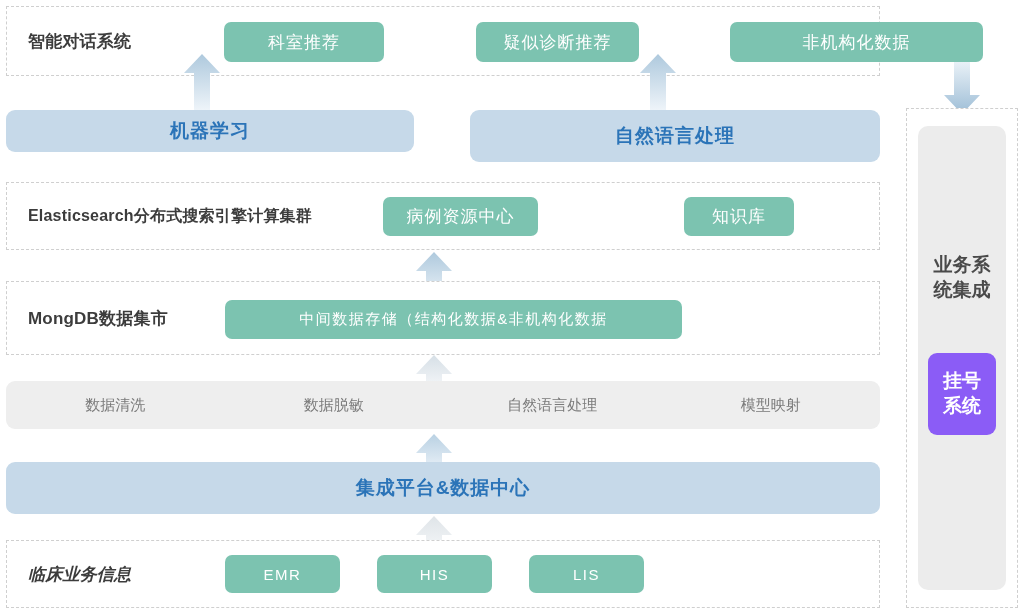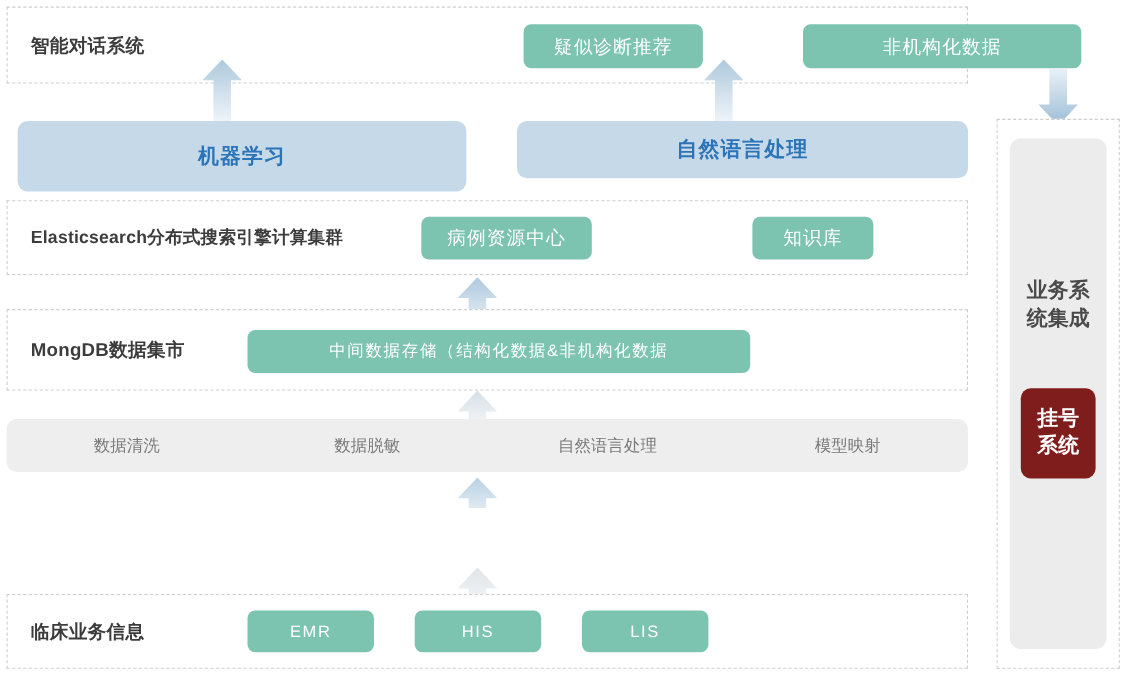--- a/index.html
+++ b/index.html
@@ -93,21 +93,21 @@
   }
   .right-label {
     color: #4a4a4a;
     font-size: 19px;
     font-weight: 600;
     line-height: 1.32;
     text-align: center;
     white-space: pre-line;
   }
   .blue-box-v {
-    background: #7f1d1d;
+    background: #8b5cf6;
     border-radius: 9px;
     color: #ffffff;
     font-size: 19px;
     font-weight: 600;
     line-height: 1.3;
     text-align: right;
     display: flex;
     align-items: center;
     justify-content: center;
     white-space: pre-line;
@@ -118,20 +118,21 @@
 </style>
 </head>
 <body>
 
 <div id="canvas">
 
   <div class="abs dashed-row" style="left:6px; top:6px; width:874px; height:70px;"></div>
 
   <div class="abs row-label" style="left:28px; top:6px; height:70px;">智能对话系统</div>
 
+  <div class="abs teal-box" style="left:224px; top:22px; width:160px; height:40px;">科室推荐</div>
 
   <div class="abs teal-box" style="left:476px; top:22px; width:163px; height:40px;">疑似诊断推荐</div>
 
   <div class="abs teal-box" style="left:730px; top:22px; width:253px; height:40px;">非机构化数据</div>
 
   <svg class="abs arrow" style="left:184px; top:54px; width:36px; height:56px;" viewBox="0 0 36 56">
     <defs>
       <linearGradient id="gUp1" x1="0" y1="0" x2="0" y2="1">
         <stop offset="0%" stop-color="#aec9dd"></stop>
         <stop offset="100%" stop-color="#eef4f9"></stop>
@@ -153,21 +154,21 @@
   <svg class="abs arrow" style="left:944px; top:62px; width:36px; height:52px;" viewBox="0 0 36 52">
     <defs>
       <linearGradient id="gDown1" x1="0" y1="0" x2="0" y2="1">
         <stop offset="0%" stop-color="#e9f1f7"></stop>
         <stop offset="100%" stop-color="#9dbdd6"></stop>
       </linearGradient>
     </defs>
     <polygon points="18,52 0,33 10,33 10,0 26,0 26,33 36,33" fill="url(#gDown1)"></polygon>
   </svg>
 
-  <div class="abs blue-band" style="left:16px; top:110px; width:408px; height:64px;">机器学习</div>
+  <div class="abs blue-band" style="left:6px; top:110px; width:408px; height:42px;">机器学习</div>
 
   <div class="abs blue-band" style="left:470px; top:110px; width:410px; height:52px;">自然语言处理</div>
 
   <div class="abs dashed-row" style="left:6px; top:182px; width:874px; height:68px;"></div>
 
   <div class="abs row-label small" style="left:28px; top:182px; height:68px;">Elasticsearch分布式搜索引擎计算集群</div>
 
   <div class="abs teal-box" style="left:383px; top:197px; width:155px; height:39px;">病例资源中心</div>
 
   <div class="abs teal-box" style="left:684px; top:197px; width:110px; height:39px;">知识库</div>
@@ -208,34 +209,35 @@
   <svg class="abs arrow" style="left:416px; top:434px; width:36px; height:28px;" viewBox="0 0 36 28">
     <defs>
       <linearGradient id="gUp5" x1="0" y1="0" x2="0" y2="1">
         <stop offset="0%" stop-color="#b9d1e3"></stop>
         <stop offset="100%" stop-color="#dfeaf3"></stop>
       </linearGradient>
     </defs>
     <polygon points="18,0 36,19 26,19 26,28 10,28 10,19 0,19" fill="url(#gUp5)"></polygon>
   </svg>
 
+  <div class="abs blue-band" style="left:6px; top:462px; width:874px; height:52px;">集成平台&amp;数据中心</div>
 
   <svg class="abs arrow" style="left:416px; top:516px; width:36px; height:32px;" viewBox="0 0 36 32">
     <defs>
       <linearGradient id="gUp6" x1="0" y1="0" x2="0" y2="1">
         <stop offset="0%" stop-color="#dfe4e8"></stop>
         <stop offset="100%" stop-color="#f2f5f7"></stop>
       </linearGradient>
     </defs>
     <polygon points="18,0 36,19 26,19 26,32 10,32 10,19 0,19" fill="url(#gUp6)"></polygon>
   </svg>
 
   <div class="abs dashed-row" style="left:6px; top:540px; width:874px; height:68px;"></div>
 
-  <div class="abs row-label" style="left:28px; top:540px; height:68px;">临床业务信息</div>
+  <div class="abs row-label" style="left:28px; top:540px; height:68px;font-style:italic;">临床业务信息</div>
 
   <div class="abs teal-box sm" style="left:225px; top:555px; width:115px; height:38px;">EMR</div>
 
   <div class="abs teal-box sm" style="left:377px; top:555px; width:115px; height:38px;">HIS</div>
 
   <div class="abs teal-box sm" style="left:529px; top:555px; width:115px; height:38px;">LIS</div>
 
 
   <div class="abs right-dashed" style="left:906px; top:108px; width:112px; height:500px;"></div>
 

